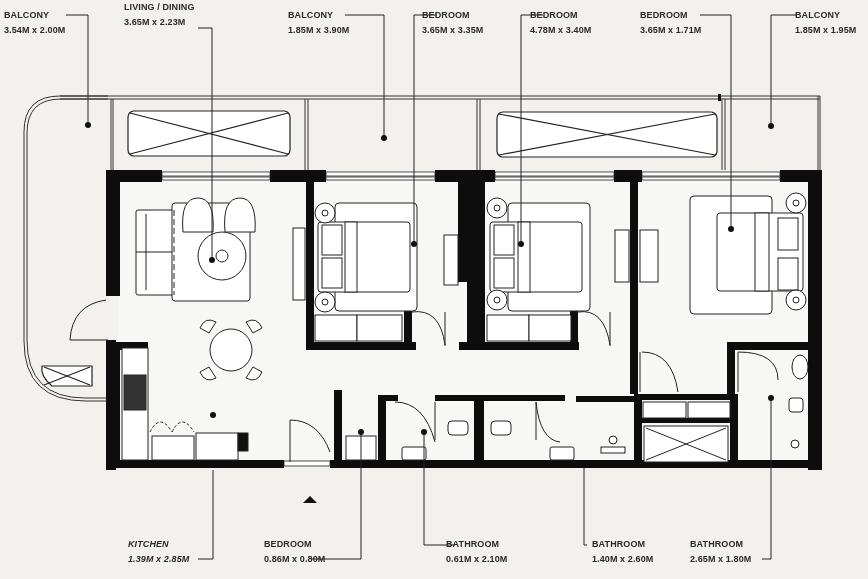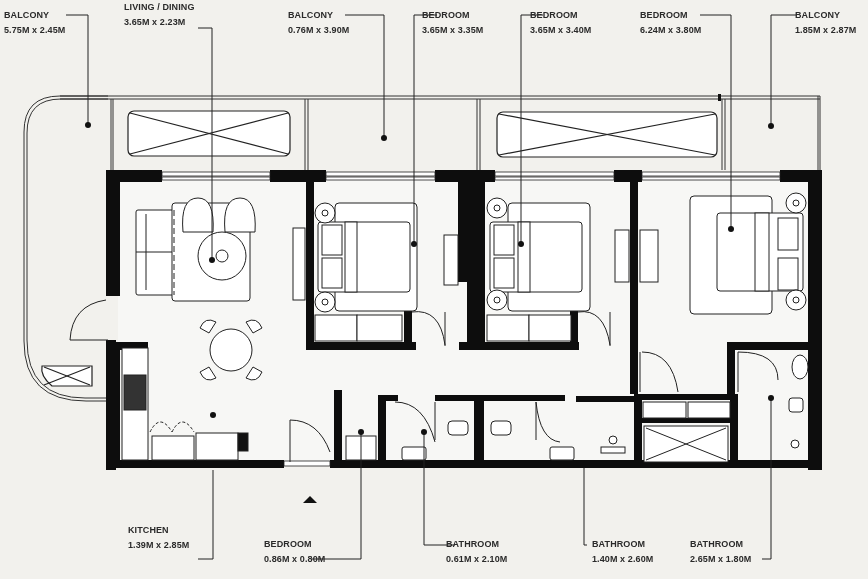--- a/index.html
+++ b/index.html
@@ -248,48 +248,48 @@
     <circle cx="771" cy="126" r="3"></circle>
       <circle cx="213" cy="415" r="3"></circle>
     <circle cx="361" cy="432" r="3"></circle>
       <circle cx="424" cy="432" r="3"></circle>
     <circle cx="771" cy="398" r="3"></circle>
   </g>
 </svg>
 
 <div class="label" style="left:4px; top:8px; width:62px;">
   <div class="nm">BALCONY</div>
-  <div class="dm">5.75M x 2.45M</div>
+  <div class="dm">3.54M x 2.00M</div>
 </div>
 <div class="label" style="left:124px; top:0; width:76px;">
   <div class="nm">LIVING / DINING</div>
   <div class="dm">3.65M x 2.23M</div>
 </div>
 <div class="label" style="left:288px; top:8px; width:62px;">
   <div class="nm">BALCONY</div>
-  <div class="dm">0.76M x 3.90M</div>
+  <div class="dm">1.85M x 3.90M</div>
 </div>
 <div class="label" style="left:422px; top:8px; width:70px;">
   <div class="nm">BEDROOM</div>
   <div class="dm">3.65M x 3.35M</div>
 </div>
 <div class="label" style="left:530px; top:8px; width:70px;">
   <div class="nm">BEDROOM</div>
-  <div class="dm">3.65M x 3.40M</div>
+  <div class="dm">4.78M x 3.40M</div>
 </div>
 <div class="label" style="left:640px; top:8px; width:70px;">
   <div class="nm">BEDROOM</div>
-  <div class="dm">6.24M x 3.80M</div>
+  <div class="dm">3.65M x 1.71M</div>
 </div>
 <div class="label" style="left:795px; top:8px; width:66px;">
   <div class="nm">BALCONY</div>
-  <div class="dm">1.85M x 2.87M</div>
-</div>
-
-<div class="label" style="left:128px; top:523px; width:70px;">
+  <div class="dm">1.85M x 1.95M</div>
+</div>
+
+<div class="label" style="left:128px; top:537px; width:70px;font-style:italic;">
   <div class="nm">KITCHEN</div>
   <div class="dm">1.39M x 2.85M</div>
 </div>
 <div class="label" style="left:264px; top:537px; width:72px;">
   <div class="nm">BEDROOM</div>
   <div class="dm">0.86M x 0.80M</div>
 </div>
 <div class="label" style="left:446px; top:537px; width:72px;">
   <div class="nm">BATHROOM</div>
   <div class="dm">0.61M x 2.10M</div>

